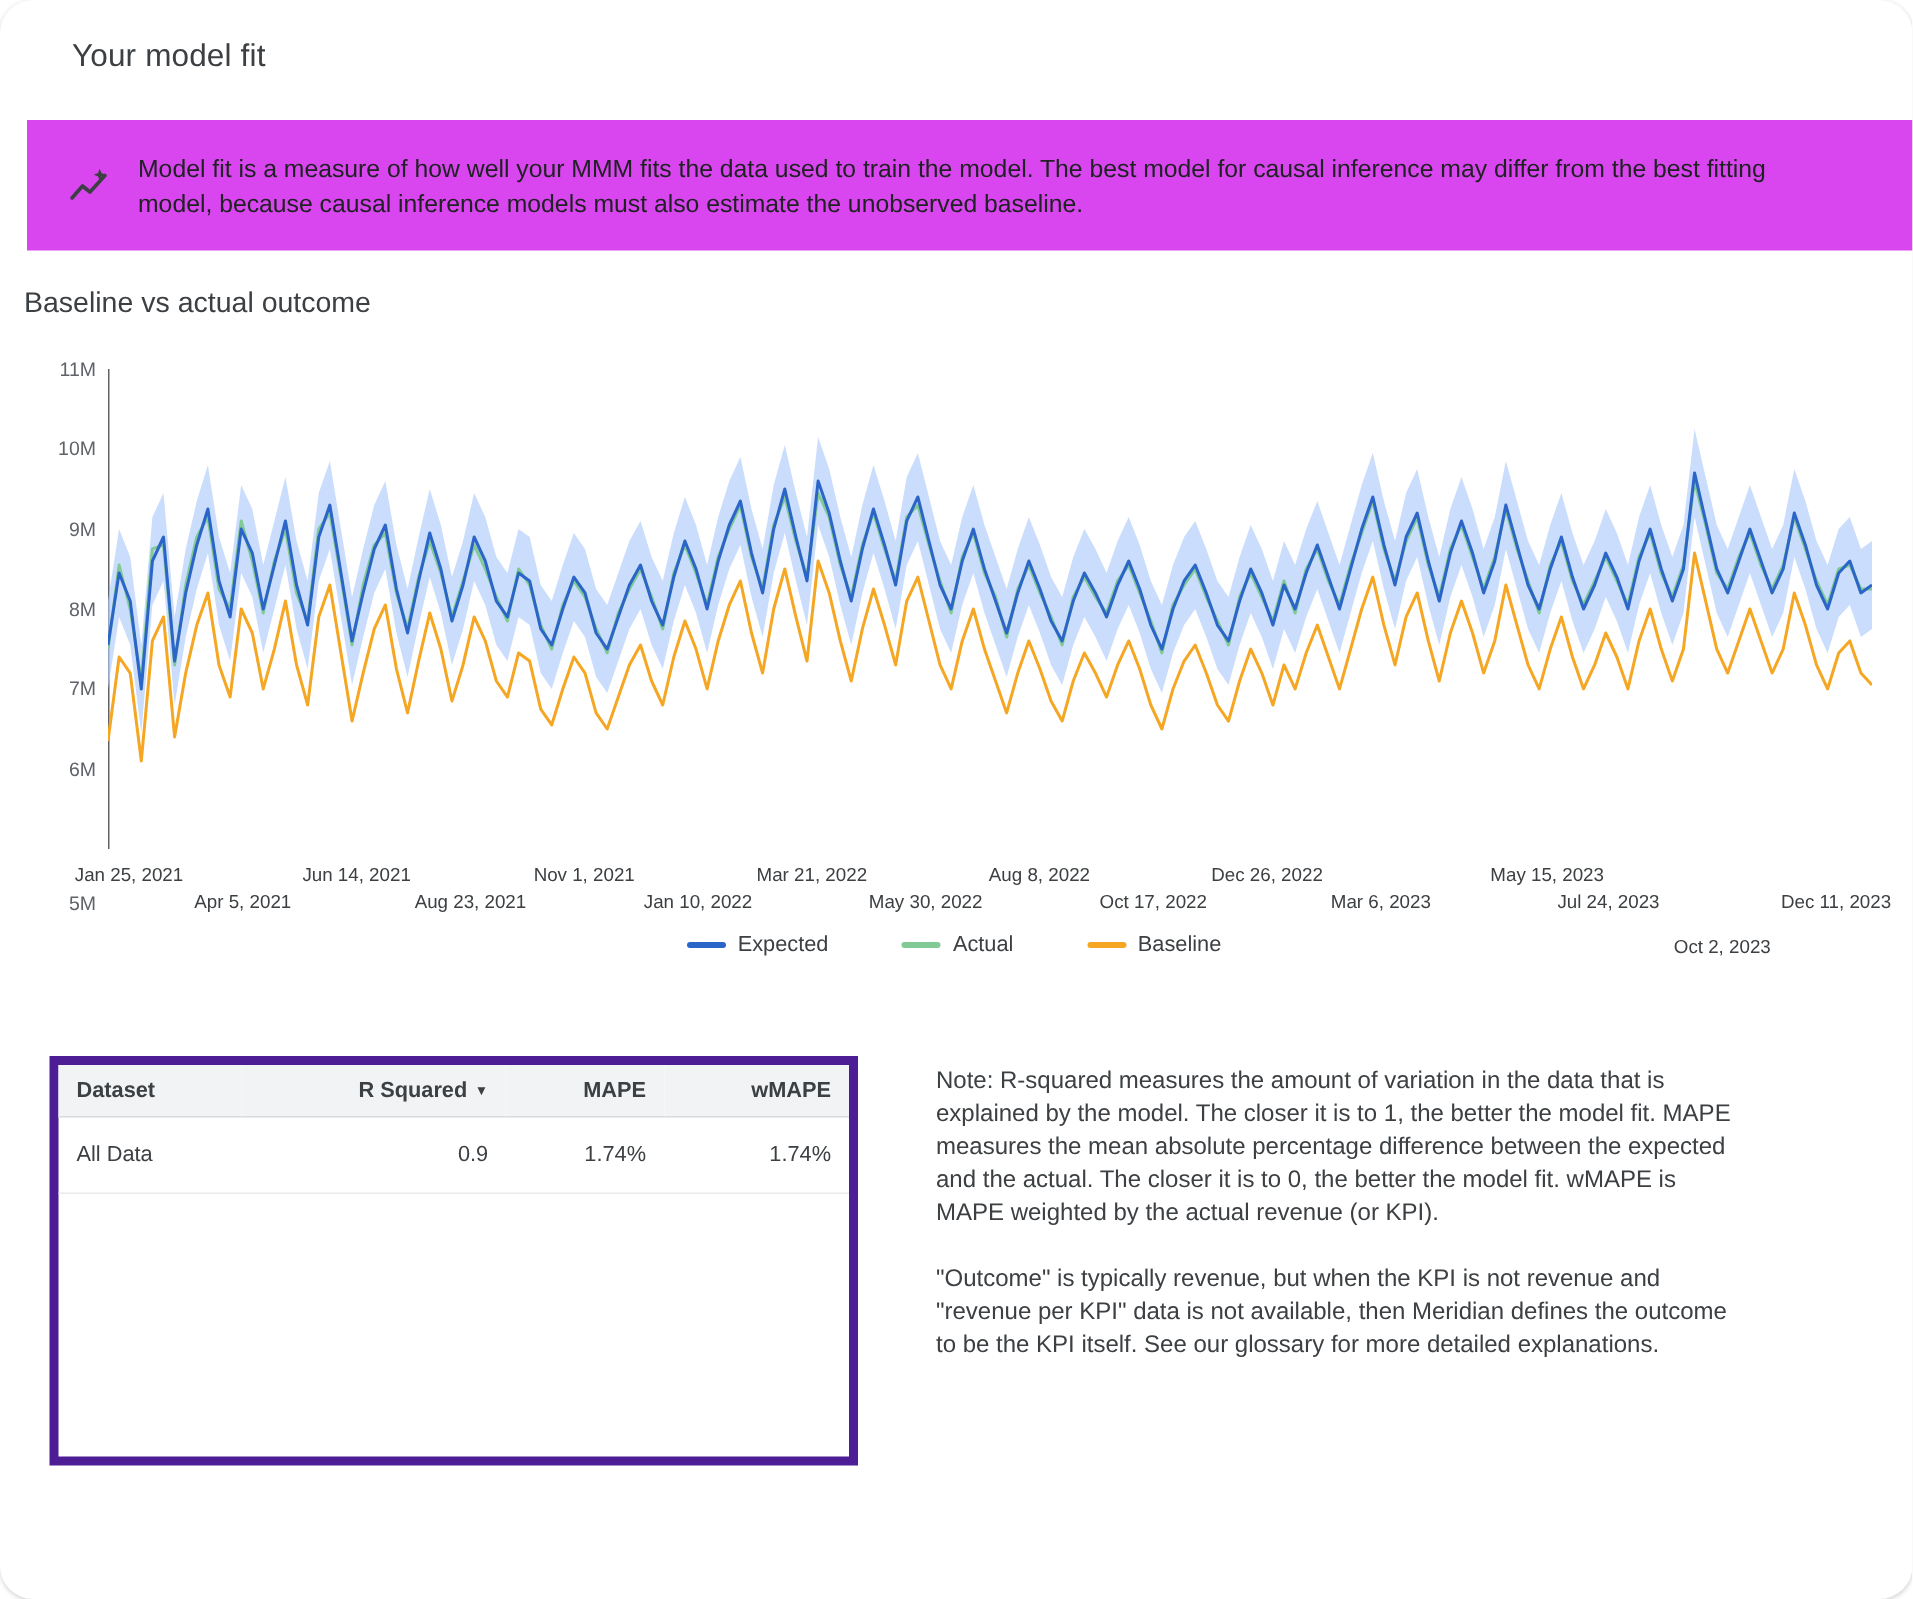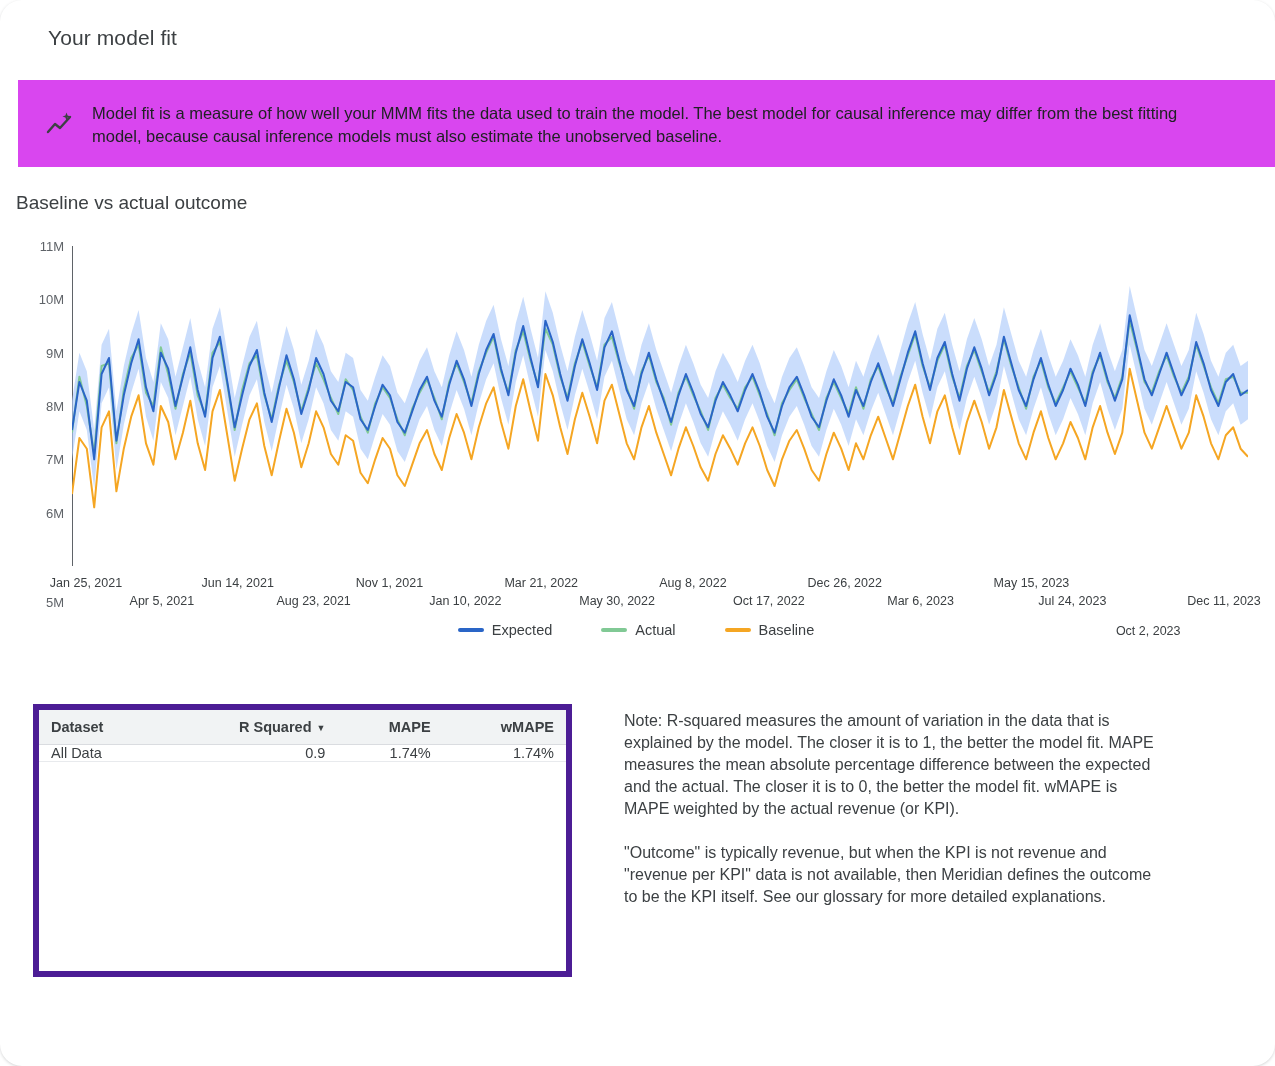--- a/index.html
+++ b/index.html
@@ -156,21 +156,21 @@
     padding: 9px 12px;
     text-align: right;
     white-space: nowrap;
     border-bottom: 1px solid #dadce0;
   }
   table.metrics thead th.first,
   table.metrics tbody td.first {
     text-align: left;
   }
   table.metrics tbody td {
-    padding: 0 12px;
+    padding: 17px 12px;
     text-align: right;
     color: #3c4043;
     border-bottom: 1px solid #e8eaed;
   }
   .sort-caret {
     font-size: 9px;
     color: #3c4043;
     margin-left: 5px;
     vertical-align: middle;
   }

